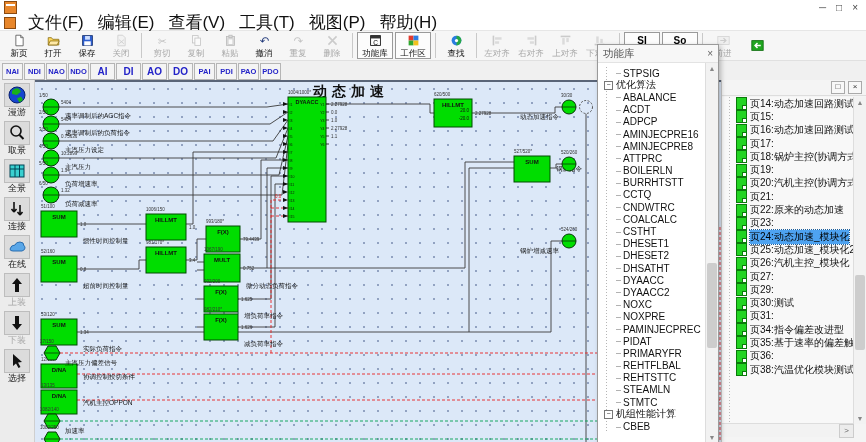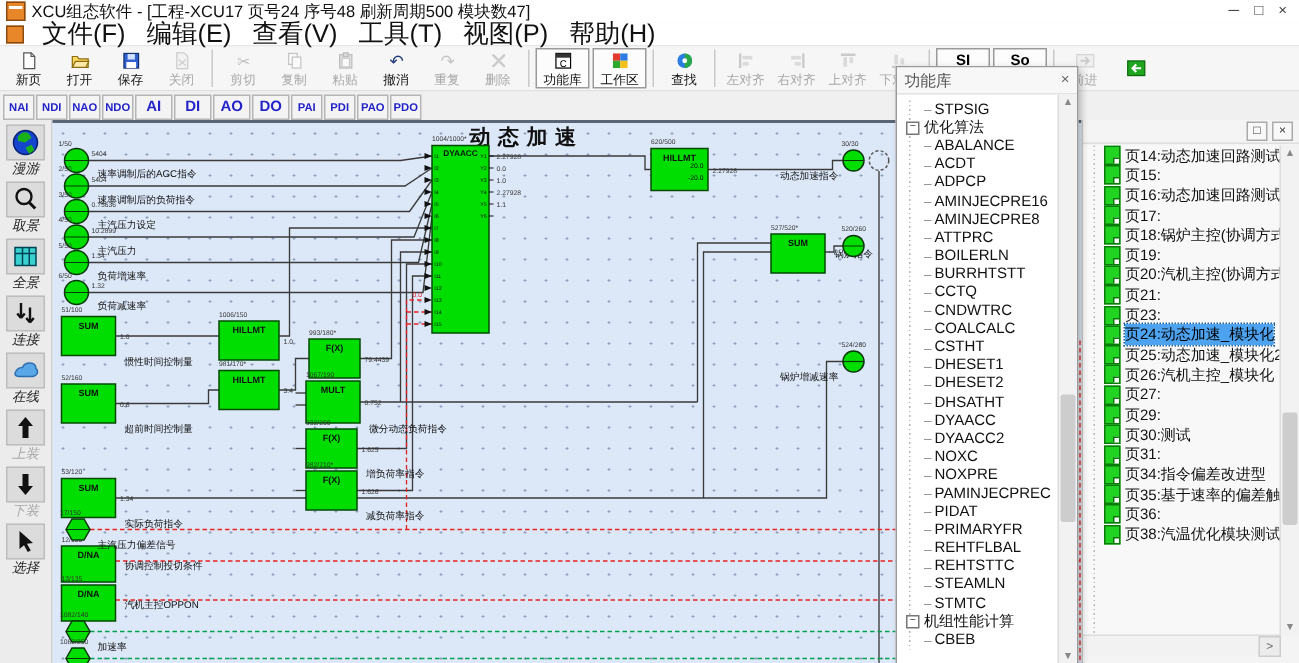--- a/index.html
+++ b/index.html
@@ -26,21 +26,21 @@
   .tbtn.framed{border:1px solid #9a9a9a;background:#fcfcfc;margin:1px 1px;}
   .tsep{width:1px;background:#c9c9c9;margin:2px 3px;}
   .txticon{font-weight:bold;font-size:10px;color:#000;}
   
   .iotabs{height:21px;background:#f0f0f0;display:flex;align-items:center;padding-left:2px;gap:1px;border-bottom:1px solid #d8d8d8;}
   .iotab{border:1px solid #b5b5b5;background:#f4f4f4;color:#2323c8;font-weight:bold;font-size:7.5px;height:15px;min-width:17px;display:flex;align-items:center;justify-content:center;padding:0 1px;}
   .iotab.big{font-size:10px;min-width:21px;text-align:center;}
   
   .main{position:absolute;left:0;top:80px;right:0;bottom:0;display:flex;}
   .sidetools{width:34px;background:#ececec;border-right:1px solid #cfcfcf;display:flex;flex-direction:column;align-items:center;padding-top:3px;flex:none;}
-  .stool{display:flex;flex-direction:column;align-items:center;margin-bottom:3px;font-style:italic;}
+  .stool{display:flex;flex-direction:column;align-items:center;margin-bottom:3px;}
   .stool .sicon{width:24px;height:22px;display:flex;align-items:center;justify-content:center;background:#dcdcdc;border:1px solid #bdbdbd;}
   .stool svg{width:18px;height:18px;display:block;}
   .stool .slabel{font-size:9px;color:#222;line-height:11px;}
   .stool.disabled .slabel{color:#a8a8a8;}
   
   .canvas{position:relative;flex:1;background:#dce8f8;border-top:2px solid #5a6578;overflow:hidden;
     background-image:radial-gradient(circle,#8fa0bf 0.7px,transparent 0.9px);background-size:14px 14px;}
   .canvas svg{position:absolute;left:0;top:0;}
   
   .funclib{position:absolute;left:597px;top:44px;width:120px;height:398px;background:#ffffff;border:1px solid #9a9a9a;box-shadow:2px 2px 5px rgba(0,0,0,.25);display:flex;flex-direction:column;}
@@ -73,21 +73,20 @@
   
   text{font-family:"Liberation Sans","DejaVu Sans",sans-serif;}
 </style>
 </head>
 <body>
 
 <div class="app">
 
   <div class="titlebar">
     <span class="appicon"></span>
-    <span class="title-text">XCU组态软件 - [工程-XCU17 页号24 序号48 刷新周期500 模块数47]</span>
     <span class="win-controls">
       <span>─</span>
       <span>□</span>
       <span>×</span>
     </span>
   </div>
 
   <div class="menubar">
     <span class="menuicon"></span>
     <span id="menu-items"><span class="menu-item">文件(F)</span><span class="menu-item">编辑(E)</span><span class="menu-item">查看(V)</span><span class="menu-item">工具(T)</span><span class="menu-item">视图(P)</span><span class="menu-item">帮助(H)</span></span>
@@ -671,20 +670,24 @@
           <div class="prow">
             <span class="picon"></span>
             <span class="plabel">页20:汽机主控(协调方式)</span>
           </div>
           <div class="prow">
             <span class="picon"></span>
             <span class="plabel">页21:</span>
           </div>
           <div class="prow">
             <span class="picon"></span>
+            <span class="plabel">页22:原来的动态加速</span>
+          </div>
+          <div class="prow">
+            <span class="picon"></span>
             <span class="plabel">页23:</span>
           </div>
           <div class="prow sel">
             <span class="picon"></span>
             <span class="plabel">页24:动态加速_模块化</span>
           </div>
           <div class="prow">
             <span class="picon"></span>
             <span class="plabel">页25:动态加速_模块化2</span>
           </div>

